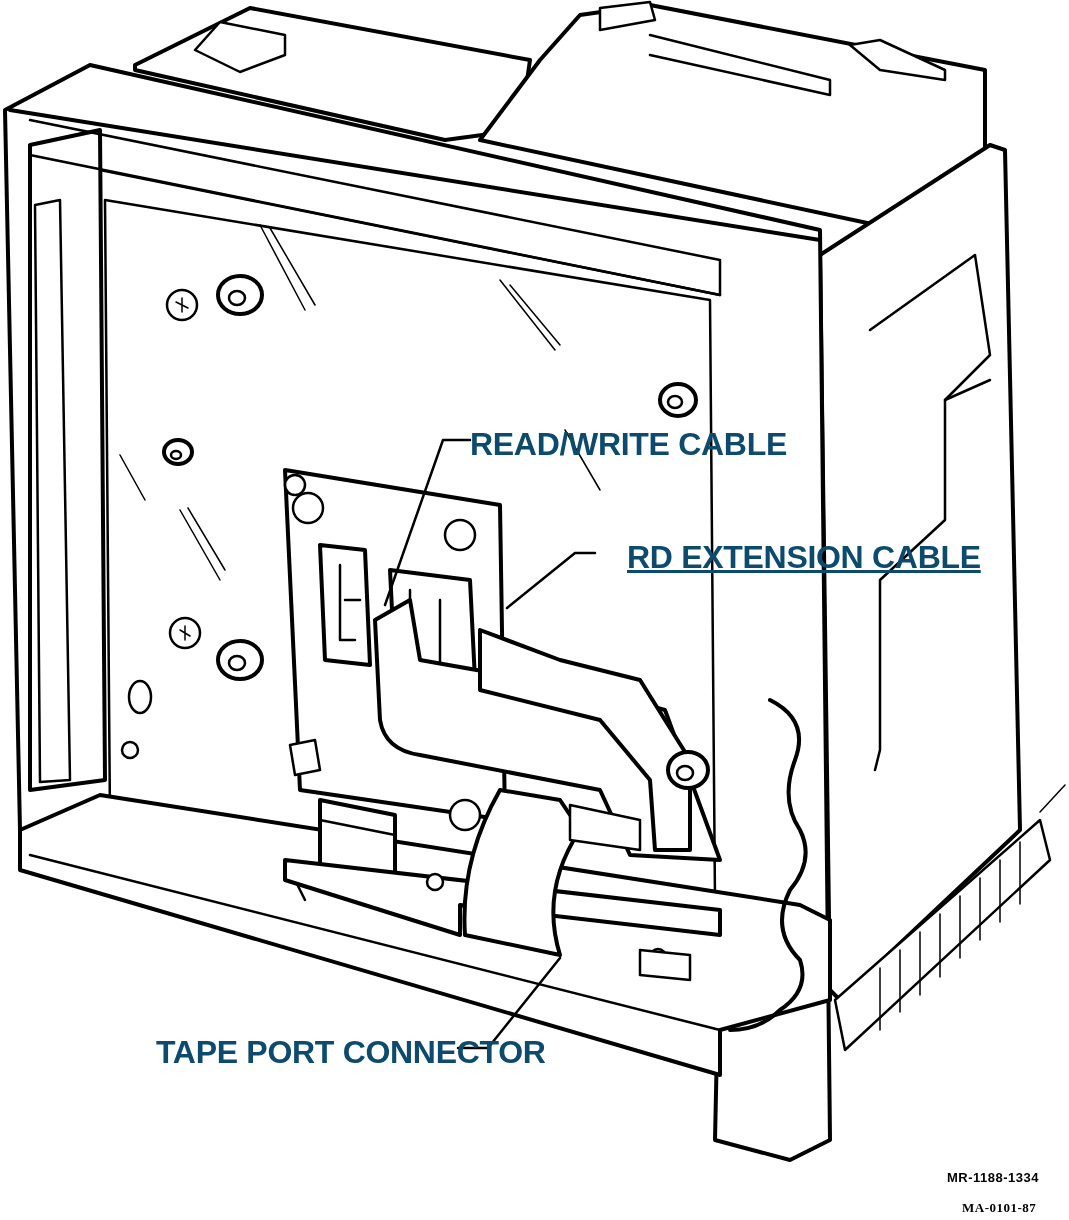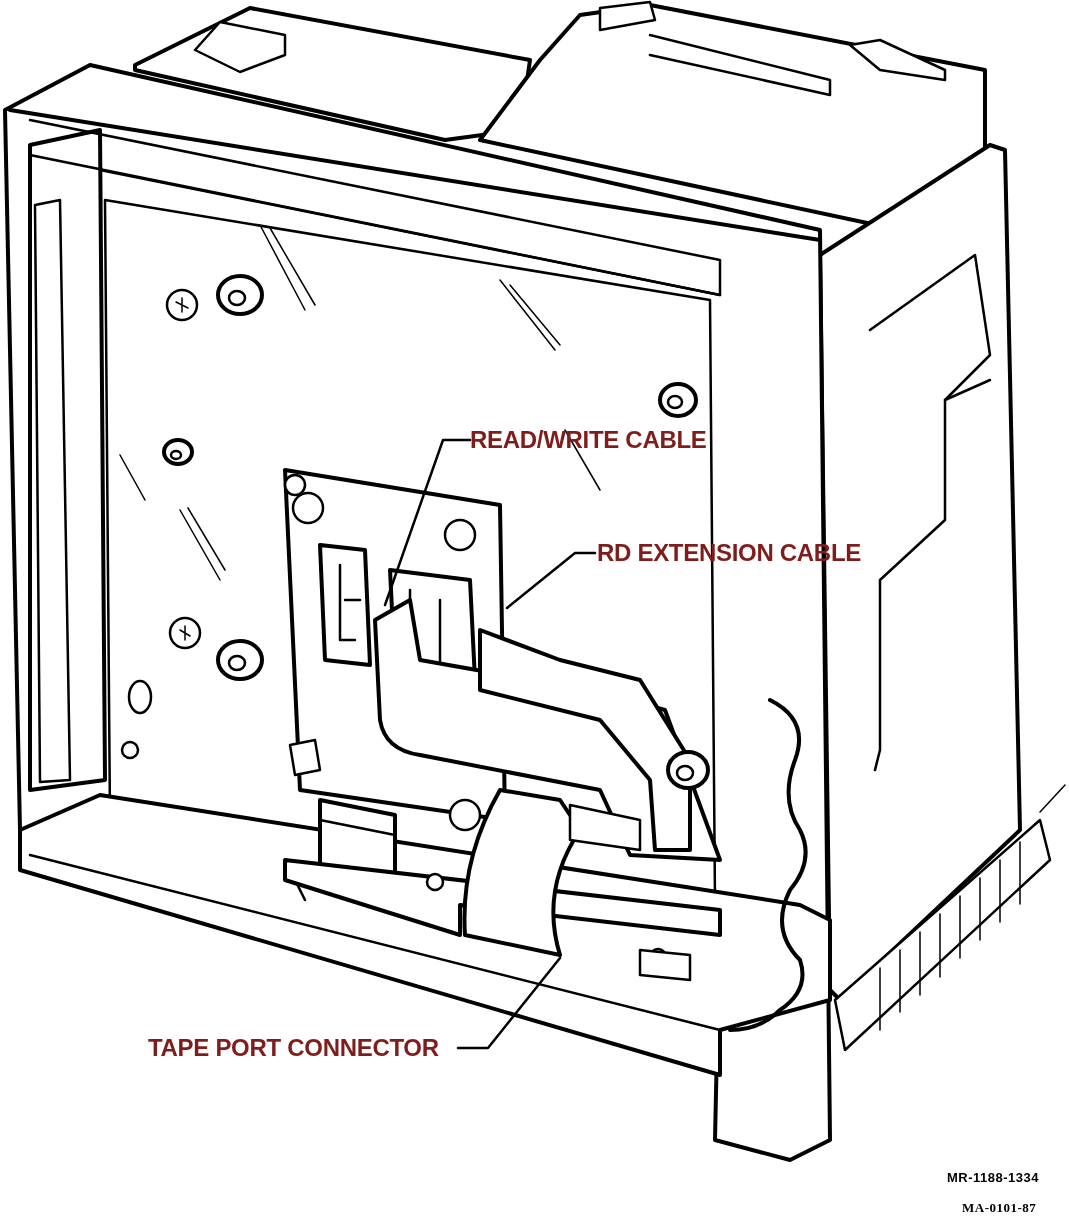--- a/index.html
+++ b/index.html
@@ -3,21 +3,21 @@
 <meta charset="utf-8">
 <style>
   html, body { margin: 0; padding: 0; background: #ffffff; }
   body { width: 1069px; height: 1220px; position: relative; overflow: hidden; font-family: "Liberation Sans", "DejaVu Sans", sans-serif; }
   #art { position: absolute; left: 0; top: 0; width: 1069px; height: 1220px; }
   .ln { fill: none; stroke: #000; stroke-width: 4; stroke-linejoin: round; stroke-linecap: round; }
   .ln2 { fill: none; stroke: #000; stroke-width: 2.5; stroke-linejoin: round; stroke-linecap: round; }
   .thin { fill: none; stroke: #000; stroke-width: 1.5; stroke-linecap: round; }
   .fw { fill: #fff; stroke: #000; stroke-width: 4; stroke-linejoin: round; }
   .fw2 { fill: #fff; stroke: #000; stroke-width: 2.5; stroke-linejoin: round; }
-  .label { position: absolute; font-weight: bold; font-size: 24px; color: #7f1d1d; white-space: nowrap; letter-spacing: -0.3px; line-height: 1; }
+  .label { position: absolute; font-weight: bold; font-size: 32px; color: #0c4a6e; white-space: nowrap; letter-spacing: -0.3px; line-height: 1; }
   .figid { position: absolute; font-weight: bold; font-size: 13px; color: #000; white-space: nowrap; letter-spacing: 0.5px; }
 </style>
 </head>
 <body>
 
 <svg id="art" viewBox="0 0 1069 1220" xmlns="http://www.w3.org/2000/svg">
 
   <g>
     <path class="fw" d="M135,65 L250,8 L530,60 L520,130 L445,140 L135,70 Z"></path>
     <path class="fw2" d="M195,50 L220,22 L285,35 L285,55 L240,72 Z"></path>
@@ -108,17 +108,17 @@
   <path class="ln" d="M770,700 Q810,720 795,760 Q780,800 800,830 Q815,860 790,890 Q770,930 800,960 Q810,990 780,1010 Q760,1030 730,1030"></path>
 
   <g>
     <path class="ln2" d="M470,440 L443,440 L385,605"></path>
     <path class="ln2" d="M595,553 L575,553 L507,608"></path>
     <path class="ln2" d="M458,1048 L488,1048 L560,958"></path>
   </g>
 </svg>
 
 <div class="label" style="left:470px; top:428px;">READ/WRITE CABLE</div>
-<div class="label" style="left:597px; top:541px;">RD EXTENSION CABLE</div>
-<div class="label" style="left:148px; top:1036px;">TAPE PORT CONNECTOR</div>
+<div class="label" style="left:627px; top:541px;text-decoration:underline;">RD EXTENSION CABLE</div>
+<div class="label" style="left:156px; top:1036px;">TAPE PORT CONNECTOR</div>
 
 <div class="figid" style="left:947px; top:1170px;">MR-1188-1334</div>
 <div class="figid" style="left:962px; top:1200px;font-family:Liberation Serif, serif;">MA-0101-87</div>
 
 </body></html>

